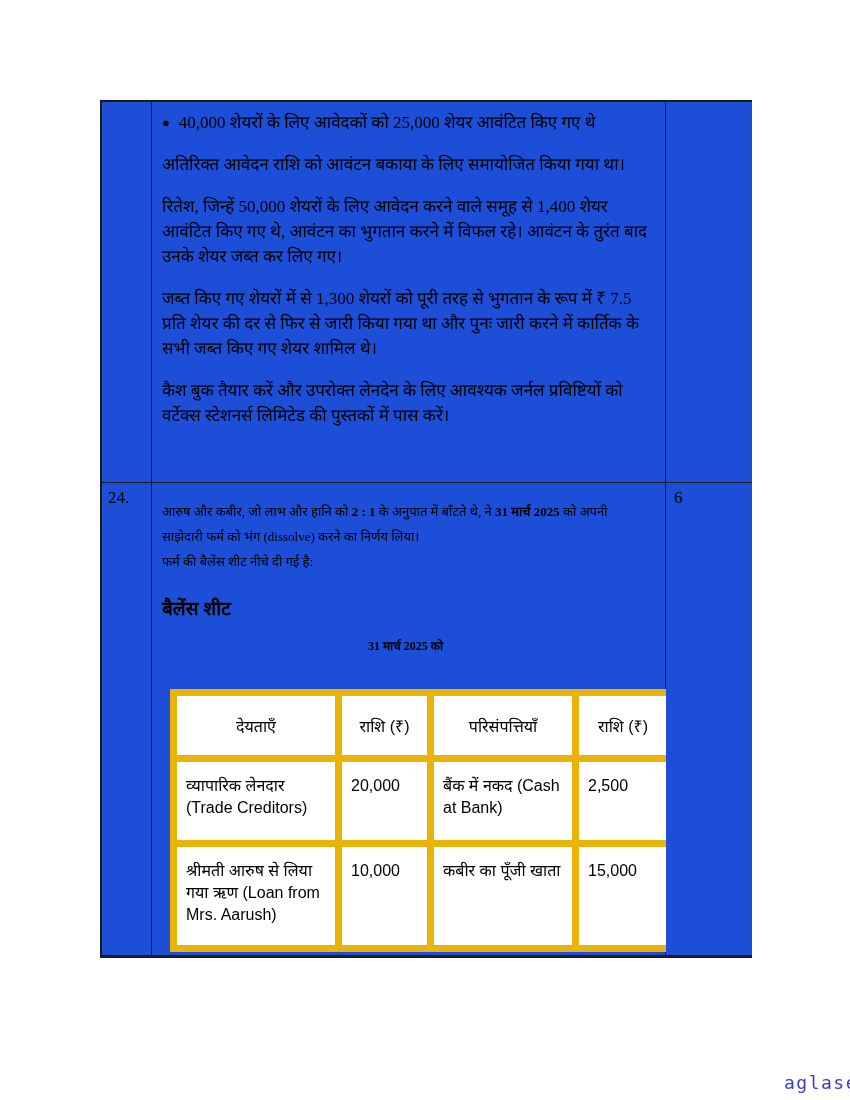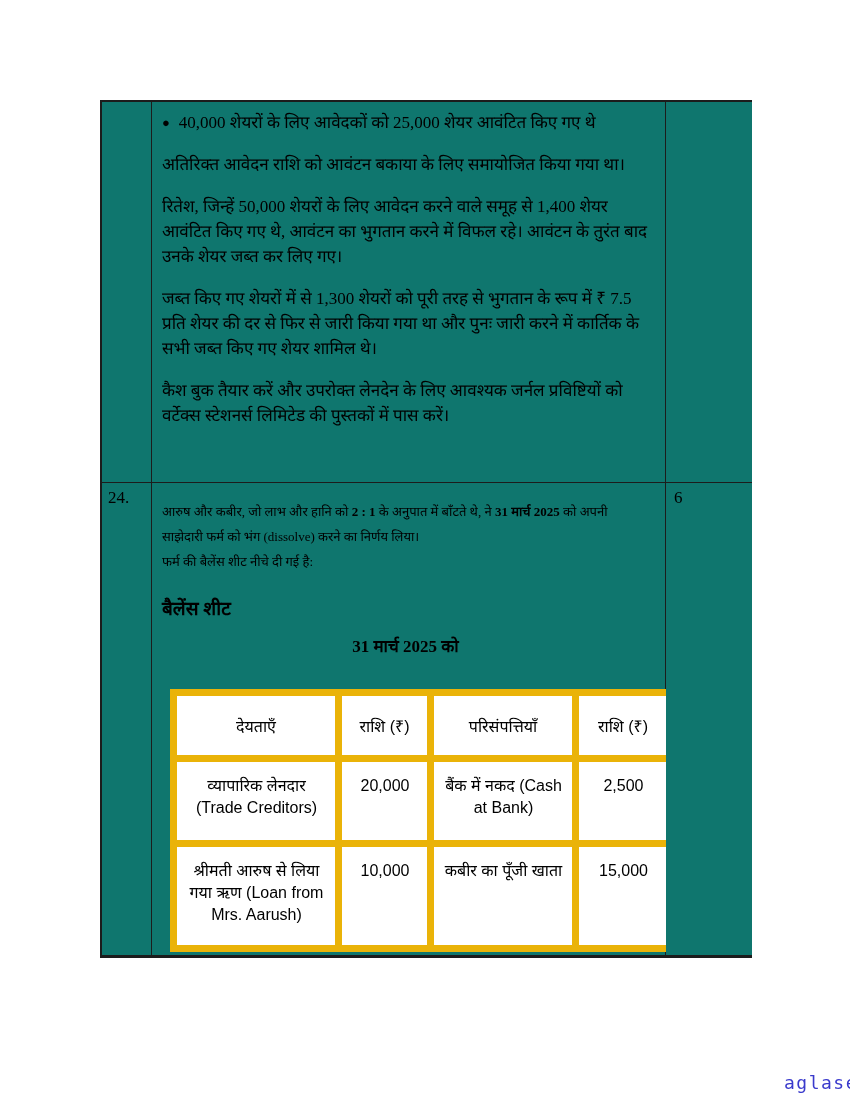--- a/index.html
+++ b/index.html
@@ -15,21 +15,21 @@
   .qtable {
     position:absolute;
     left:100px; top:100px;
     width:652px; height:858px;
     border:2px solid #1c1c1c;
     border-bottom:3px solid #1c1c1c;
     display:grid;
     grid-template-columns:50px 514px 86px;
     grid-template-rows:381px 1fr;
   }
-  .cell { background:#0f766e; }
+  .cell { background:#1d4ed8; }
   .b-right  { border-right:1px solid #1c1c1c; }
   .b-bottom { border-bottom:1px solid #1c1c1c; }
   .num-cell {
     font-size:17px;
     padding:5px 0 0 6px;
   }
   .marks-cell {
     font-size:17px;
     padding:5px 0 0 8px;
   }
@@ -48,21 +48,21 @@
     margin-top:22px;
     text-align:left;
     font-weight:bold;
     font-size:19px;
     line-height:25px;
   }
   .bs-subtitle {
     margin-top:13px;
     text-align:center;
     font-weight:bold;
-    font-size:17px;
+    font-size:12px;
     line-height:25px;
   }
   table.bs-table {
     margin:30px 0 0 8px;
     border-collapse:collapse;
     width:497px;
     table-layout:fixed;
     font-family:"Liberation Sans", sans-serif;
     font-size:16px;
   }
@@ -72,21 +72,21 @@
   }
   table.bs-table th {
     font-weight:normal;
     text-align:center;
     vertical-align:middle;
     height:66px;
     font-size:16px;
   }
   table.bs-table td {
     vertical-align:top;
-    text-align:center;
+    text-align:left;
     padding:13px 8px 0 9px;
     line-height:22px;
   }
   tr.bs-r1 td { height:85px; }
   tr.bs-r2 td { height:105px; }
   col.c1 { width:165px; }
   col.c2 { width:92px; }
   col.c3 { width:145px; }
   col.c4 { width:95px; }
   .watermark {

